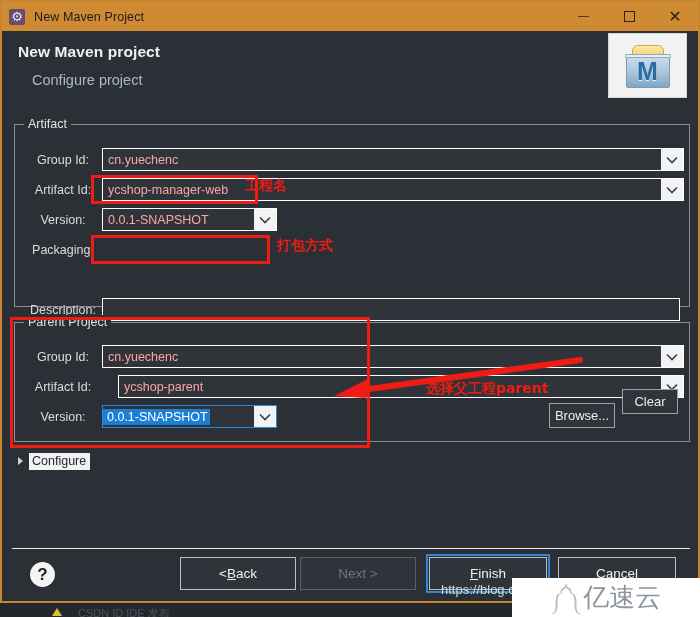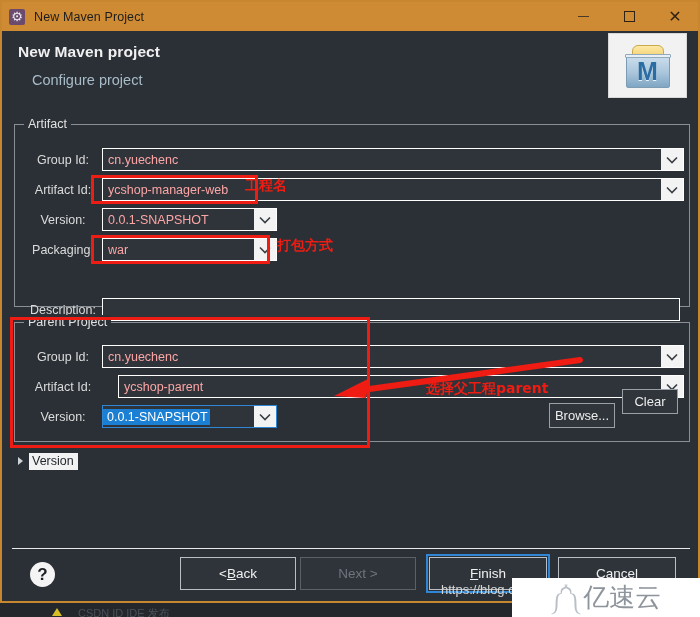--- a/index.html
+++ b/index.html
@@ -436,28 +436,20 @@
           <span class="chev">
             <svg width="12" height="8" viewBox="0 0 12 8">
                 <path d="M1 1.5 L6 6.5 L11 1.5" stroke="#3a3f45" stroke-width="1.6" fill="none"></path>
               </svg>
           </span>
         </div>
       </div>
 
       <div class="frow" style="left:22px; top:124px; width:660px;">
         <span class="flabel">Packaging:</span>
-        <div class="fctrl" style="width:175px;">
-          <span class="val">war</span>
-          <span class="chev">
-            <svg width="12" height="8" viewBox="0 0 12 8">
-                <path d="M1 1.5 L6 6.5 L11 1.5" stroke="#3a3f45" stroke-width="1.6" fill="none"></path>
-              </svg>
-          </span>
-        </div>
       </div>
 
 
       <div class="frow" style="left:22px; top:184px; width:660px;">
         <span class="flabel">Description:</span>
         <div class="fctrl" style="width:578px;">
           <span class="val"></span>
         </div>
       </div>
 
@@ -499,21 +491,21 @@
               </svg>
           </span>
         </div>
       </div>
 
       <div class="sidebtn" style="left:547px; top:289px; width:66px;">Browse...</div>
       <div class="sidebtn" style="left:620px; top:275px; width:56px;">Clear</div>
 
       <div class="advanced">
         <span class="tri"></span>
-        <span class="adv-label">Version</span>
+        <span class="adv-label">Configure</span>
       </div>
 
       <div class="redbox" style="left:89px; top:61px; width:167px; height:29px;"></div>
       <span class="redtext" style="left:243px; top:63px;">工程名</span>
 
       <div class="redbox" style="left:89px; top:121px; width:179px; height:29px;"></div>
       <span class="redtext" style="left:275px; top:123px;">打包方式</span>
 
       <div class="redbox" style="left:8px; top:203px; width:360px; height:131px;"></div>
       <span class="redtext" style="left:424px; top:266px;">选择父工程parent</span>

